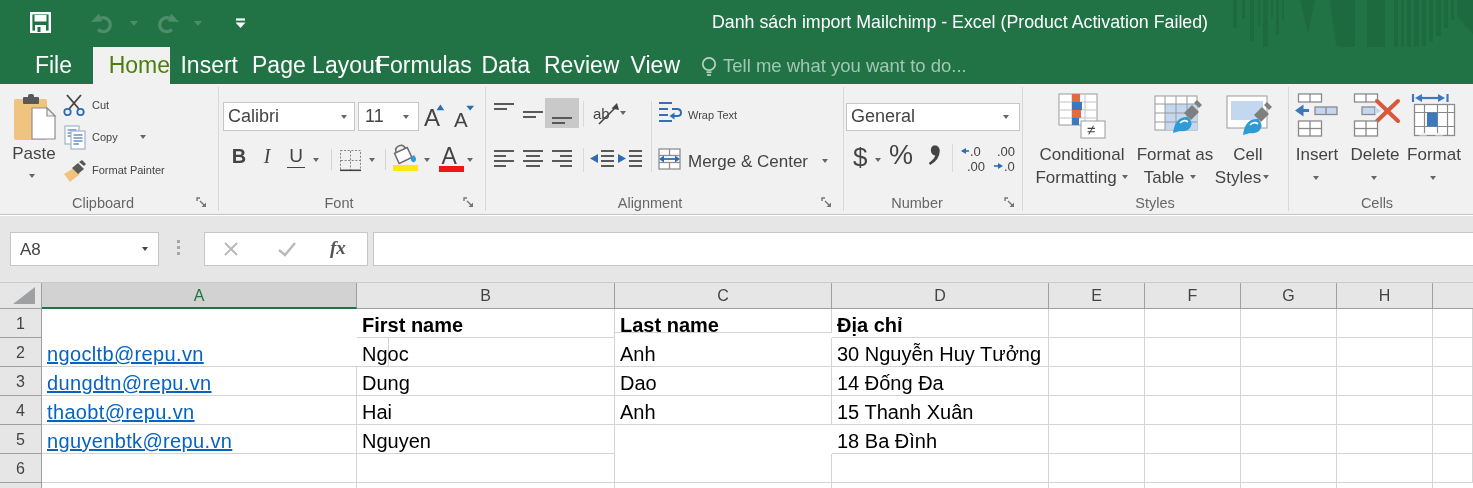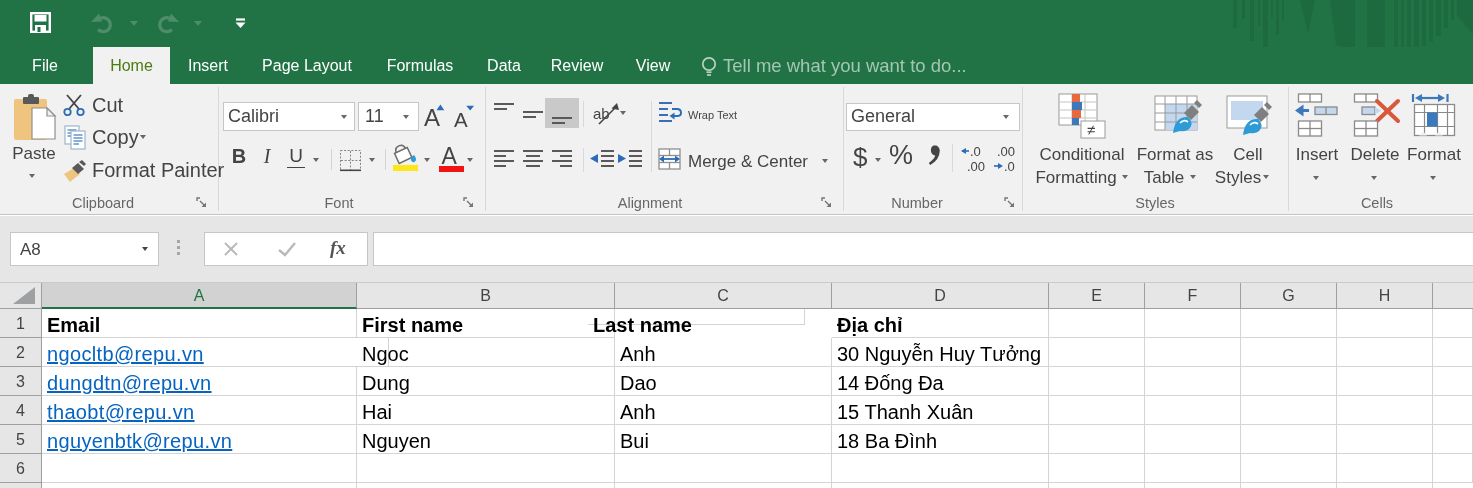--- a/index.html
+++ b/index.html
@@ -3,27 +3,27 @@
 <meta charset="utf-8">
 <style>
   * { margin:0; padding:0; box-sizing:border-box; }
   html,body { width:1473px; height:488px; overflow:hidden; }
   body { font-family:"Liberation Sans", sans-serif; }
   #app { position:relative; width:1473px; height:488px; background:#fff; overflow:hidden; }
   .abs { position:absolute; }
   #titlebar { position:absolute; left:0; top:0; width:1473px; height:47px; background:#217346; }
   #title { position:absolute; left:960px; top:12px; transform:translateX(-50%); color:#fff; font-size:17.8px; white-space:nowrap; }
   #tabrow { position:absolute; left:0; top:47px; width:1473px; height:37px; background:#217346; }
-  .tab { position:absolute; top:0; height:37px; line-height:37px; color:#fff; font-size:16px; text-align:center; white-space:nowrap; }
+  .tab { position:absolute; top:0; height:37px; line-height:37px; color:#fff; font-size:23px; text-align:right; white-space:nowrap; }
   #tab-home { background:#f1f1f1; color:#4d7c0f; }
   #tellme { position:absolute; top:0; height:37px; line-height:37px; color:#a3c6b2; font-size:18.5px; white-space:nowrap; }
   #ribbon { position:absolute; left:0; top:84px; width:1473px; height:131px; background:#f1f1f1; border-bottom:1px solid #c3c3c3; }
   .rsep { position:absolute; top:3px; height:124px; width:1px; background:#d8d8d8; }
   .rlabel { position:absolute; top:111px; height:17px; line-height:17px; font-size:14.5px; color:#666; text-align:center; white-space:nowrap; }
-  .rtext { position:absolute; font-size:20px; color:#444; white-space:nowrap; height:19px; line-height:19px; }
+  .rtext { position:absolute; font-size:11px; color:#444; white-space:nowrap; height:19px; line-height:19px; }
   .rtc { text-align:center; font-size:17px; }
   .combo { position:absolute; background:#fff; border:1px solid #c6c6c6; font-size:15px; color:#444; }
   .carr { position:absolute; width:0; height:0; border-left:3.5px solid transparent; border-right:3.5px solid transparent; border-top:4px solid #666; }
   .big { font-size:21px; color:#444; position:absolute; }
   #fbar { position:absolute; left:0; top:216px; width:1473px; height:67px; background:#e6e6e6; border-bottom:1px solid #cacaca; }
   .fbox { position:absolute; top:16px; height:34px; background:#fff; border:1px solid #c6c6c6; }
   #grid { position:absolute; left:0; top:283px; width:1473px; height:205px; background:#fff; }
   .colhdr { position:absolute; top:0; height:26px; background:#e6e6e6; border-right:1px solid #9f9f9f; border-bottom:1px solid #9f9f9f; color:#444; font-size:16px; text-align:center; line-height:25px; }
   .rowhdr { position:absolute; left:0; width:42px; background:#e6e6e6; border-right:1px solid #9f9f9f; border-bottom:1px solid #9f9f9f; color:#444; font-size:16px; text-align:center; }
   .cell { position:absolute; border-right:1px solid #d4d4d4; border-bottom:1px solid #d4d4d4; font-size:20px; color:#000; white-space:nowrap; padding:5px 0 0 5px; }
@@ -69,20 +69,21 @@
   <svg class="abs" style="left:90px;top:11px" width="165" height="25" viewBox="0 0 165 25">
     <path d="M9,8.2 A 7,7 0 1 1 8.2,18.5" fill="none" stroke="#4e8c6a" stroke-width="3.3"></path>
     <polygon points="1,11 9,2.5 12,10.5" fill="#4e8c6a"></polygon>
     <polygon points="40,10 48,10 44,15" fill="#4e8c6a"></polygon>
     <path d="M81,8.2 A 7,7 0 1 0 81.8,18.5" fill="none" stroke="#4e8c6a" stroke-width="3.3"></path>
     <polygon points="89,11 81,2.5 78,10.5" fill="#4e8c6a"></polygon>
     <polygon points="104,10 112,10 108,15" fill="#4e8c6a"></polygon>
     <line x1="146" y1="8.5" x2="155" y2="8.5" stroke="#fff" stroke-width="2.2"></line>
     <polygon points="145.5,11.5 155.5,11.5 150.5,17" fill="#fff"></polygon>
   </svg>
+  <div id="title">Danh sách import Mailchimp - Excel (Product Activation Failed)</div>
 </div>
 <div id="tabrow">
   <div class="tab" style="left:18px;width:54px;">File</div>
   <div class="tab" id="tab-home" style="left:93px;width:77px;">Home</div>
   <div class="tab" style="left:178px;width:60px;">Insert</div>
   <div class="tab" style="left:252px;width:110px;">Page Layout</div>
   <div class="tab" style="left:376px;width:88px;">Formulas</div>
   <div class="tab" style="left:478px;width:52px;">Data</div>
   <div class="tab" style="left:544px;width:66px;">Review</div>
   <div class="tab" style="left:626px;width:54px;">View</div>
@@ -490,23 +491,22 @@
 <div class="colhdr" style="left:42px;width:315px;background:#d2d2d2;color:#217346;border-bottom:2px solid #217346;">A</div>
 <div class="colhdr" style="left:357px;width:258px;">B</div>
 <div class="colhdr" style="left:615px;width:217px;">C</div>
 <div class="colhdr" style="left:832px;width:217px;">D</div>
 <div class="colhdr" style="left:1049px;width:96px;">E</div>
 <div class="colhdr" style="left:1145px;width:96px;">F</div>
 <div class="colhdr" style="left:1241px;width:96px;">G</div>
 <div class="colhdr" style="left:1337px;width:96px;">H</div>
 <div class="colhdr" style="left:1433px;width:40px;border-right:none;"></div>
 <div class="rowhdr" style="top:26px;height:29px;line-height:29px;">1</div>
-<div class="cell" style="left:42px;top:26px;width:315px;height:29px;"><b>Email</b></div>
 <div class="cell" style="left:357px;top:26px;width:258px;height:29px;"><b>First name</b></div>
-<div class="cell" style="left:588px;top:26px;width:217px;height:16px;"><b>Last name</b></div>
+<div class="cell" style="left:615px;top:26px;width:217px;height:24px;"><b>Last name</b></div>
 <div class="cell" style="left:832px;top:26px;width:217px;height:29px;"><b>Địa chỉ</b></div>
 <div class="cell" style="left:1049px;top:26px;width:96px;height:29px;"></div>
 <div class="cell" style="left:1145px;top:26px;width:96px;height:29px;"></div>
 <div class="cell" style="left:1241px;top:26px;width:96px;height:29px;"></div>
 <div class="cell" style="left:1337px;top:26px;width:96px;height:29px;"></div>
 <div class="cell" style="left:1433px;top:26px;width:40px;height:29px;"></div>
 <div class="rowhdr" style="top:55px;height:29px;line-height:29px;">2</div>
 <div class="cell" style="left:42px;top:55px;width:347px;height:29px;"><span class="lnk">ngocltb@repu.vn</span></div>
 <div class="cell" style="left:357px;top:55px;width:258px;height:29px;">Ngoc</div>
 <div class="cell" style="left:615px;top:55px;width:217px;height:29px;">Anh</div>
@@ -532,21 +532,20 @@
 <div class="cell" style="left:615px;top:113px;width:217px;height:29px;">Anh</div>
 <div class="cell" style="left:832px;top:113px;width:217px;height:29px;">15 Thanh Xuân</div>
 <div class="cell" style="left:1049px;top:113px;width:96px;height:29px;"></div>
 <div class="cell" style="left:1145px;top:113px;width:96px;height:29px;"></div>
 <div class="cell" style="left:1241px;top:113px;width:96px;height:29px;"></div>
 <div class="cell" style="left:1337px;top:113px;width:96px;height:29px;"></div>
 <div class="cell" style="left:1433px;top:113px;width:40px;height:29px;"></div>
 <div class="rowhdr" style="top:142px;height:29px;line-height:29px;">5</div>
 <div class="cell" style="left:42px;top:142px;width:315px;height:29px;"><span class="lnk">nguyenbtk@repu.vn</span></div>
 <div class="cell" style="left:357px;top:142px;width:258px;height:29px;">Nguyen</div>
-<div class="cell" style="left:615px;top:142px;width:217px;height:29px;">Bui</div>
 <div class="cell" style="left:832px;top:142px;width:217px;height:29px;">18 Ba Đình</div>
 <div class="cell" style="left:1049px;top:142px;width:96px;height:29px;"></div>
 <div class="cell" style="left:1145px;top:142px;width:96px;height:29px;"></div>
 <div class="cell" style="left:1241px;top:142px;width:96px;height:29px;"></div>
 <div class="cell" style="left:1337px;top:142px;width:96px;height:29px;"></div>
 <div class="cell" style="left:1433px;top:142px;width:40px;height:29px;"></div>
 <div class="rowhdr" style="top:171px;height:29px;line-height:29px;">6</div>
 <div class="cell" style="left:42px;top:171px;width:315px;height:29px;"></div>
 <div class="cell" style="left:357px;top:171px;width:258px;height:29px;"></div>
 <div class="cell" style="left:615px;top:171px;width:217px;height:29px;"></div>

